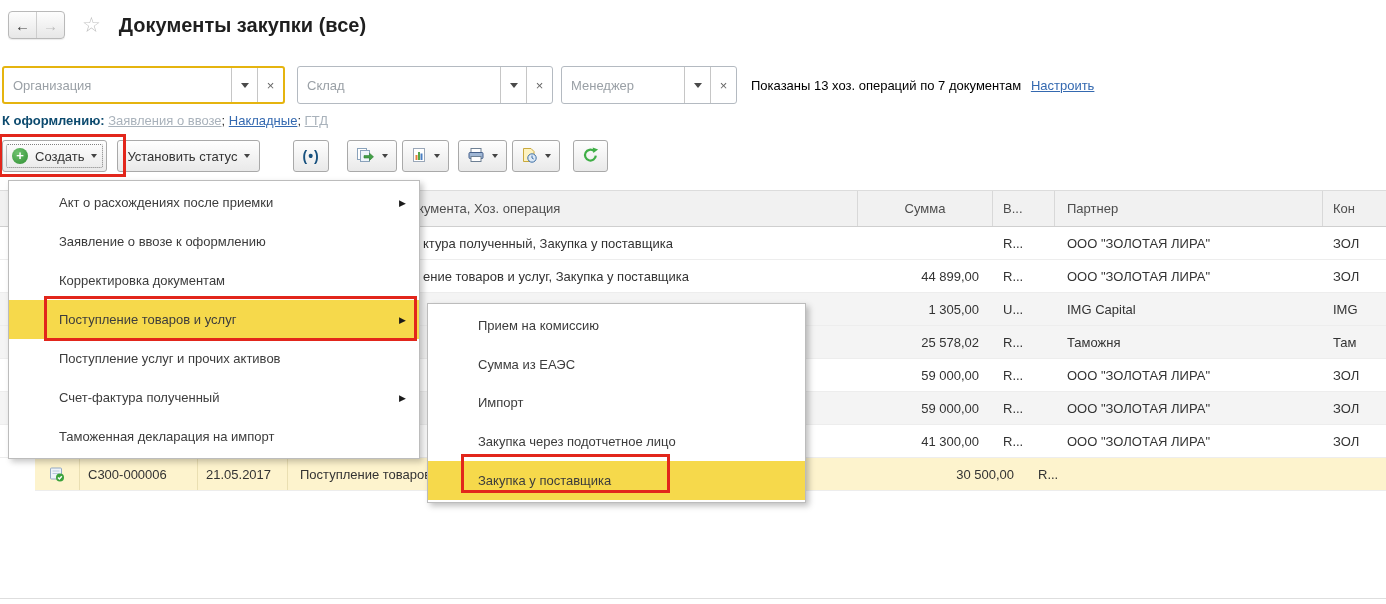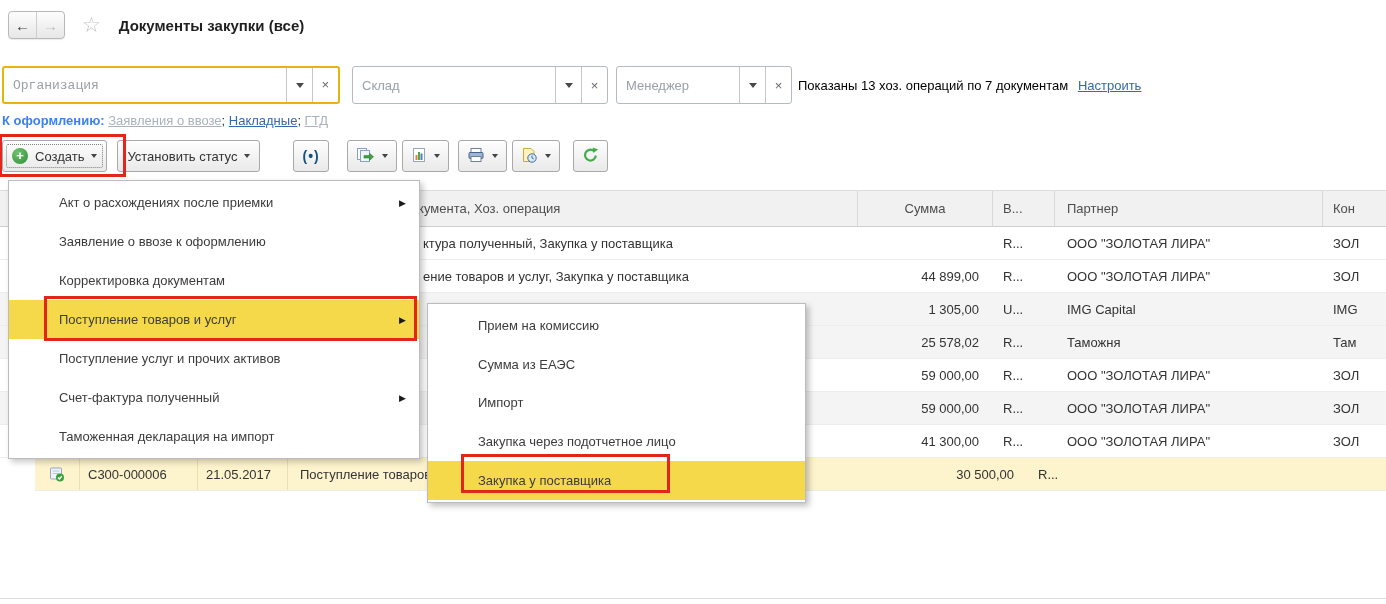--- a/index.html
+++ b/index.html
@@ -7,40 +7,40 @@
        font-family:"Liberation Sans","DejaVu Sans",sans-serif;font-size:13px;color:#333;}
 
   
   .topbar{position:absolute;top:8px;left:8px;height:34px;display:flex;align-items:center;}
   .navgroup{display:flex;border:1px solid #b9b9b9;border-radius:4px;overflow:hidden;
             background:linear-gradient(#fdfdfd,#e7e7e7);box-shadow:0 1px 1px rgba(0,0,0,.08);}
   .navbtn{width:27px;height:26px;display:flex;align-items:center;justify-content:center;font-size:15px;cursor:default;}
   .navbtn.back{color:#3d3d3d;border-right:1px solid #cdcdcd;}
   .navbtn.fwd{color:#bdbdbd;}
   .star{margin-left:17px;font-size:21px;color:#c2c2c2;line-height:20px;}
-  .page-title{margin-left:18px;font-size:15px;font-weight:bold;color:#1f1f1f;}
+  .page-title{margin-left:18px;font-size:20px;font-weight:bold;color:#1f1f1f;}
 
   
   .filterbar{position:absolute;top:66px;left:2px;height:38px;display:flex;align-items:center;white-space:nowrap;}
   .combo{height:38px;background:#fff;border:1px solid #b4bac1;border-radius:3px;display:flex;align-items:stretch;box-sizing:border-box;}
   .combo.focused{border:2px solid #e5b40f;}
-  .combo.f0{width:338px;font-family:Liberation Mono, monospace;}
+  .combo.f0{width:283px;}
   .combo.f1{width:256px;margin-left:12px;}
   .combo.f2{width:176px;margin-left:8px;}
   .combo .txt{flex:1;display:flex;align-items:center;padding-left:9px;color:#9aa0a6;overflow:hidden;}
   .combo .cbtn{width:25px;border-left:1px solid #c6c6c6;display:flex;align-items:center;justify-content:center;color:#555;}
   .combo .cbtn.clr{font-size:13px;color:#666;}
   .tri{width:0;height:0;border-left:4px solid transparent;border-right:4px solid transparent;border-top:5px solid #4a4a4a;}
-  .summary{margin-left:6px;color:#000;}
+  .summary{margin-left:14px;color:#000;}
   .link{color:var(--link);text-decoration:underline;cursor:pointer;}
   .link.disabled{color:#a9b2bb;}
 
   
   .linksbar{position:absolute;top:113px;left:2px;white-space:nowrap;}
-  .linksbar b{color:#3b82f6;}
+  .linksbar b{color:#0c4a6e;}
 
   
   .toolbar{position:absolute;top:140px;left:2px;height:32px;display:flex;align-items:center;}
   .tbtn{height:32px;box-sizing:border-box;border:1px solid #a9a9a9;border-radius:3px;
         background:linear-gradient(#fefefe,#e9e9e9);display:flex;align-items:center;
         padding:0 9px;color:#333;position:relative;cursor:default;}
   .tbtn.create::after{content:"";position:absolute;inset:3px;border:1px dotted #808080;border-radius:2px;}
   .plus{width:16px;height:16px;border-radius:50%;background:radial-gradient(circle at 35% 30%,#6fc26f,#2f8f33);
         color:#fff;font-weight:bold;font-size:13px;line-height:15px;text-align:center;margin-right:7px;}
   .caret{width:0;height:0;border-left:3.5px solid transparent;border-right:3.5px solid transparent;border-top:4px solid #444;margin-left:7px;}

